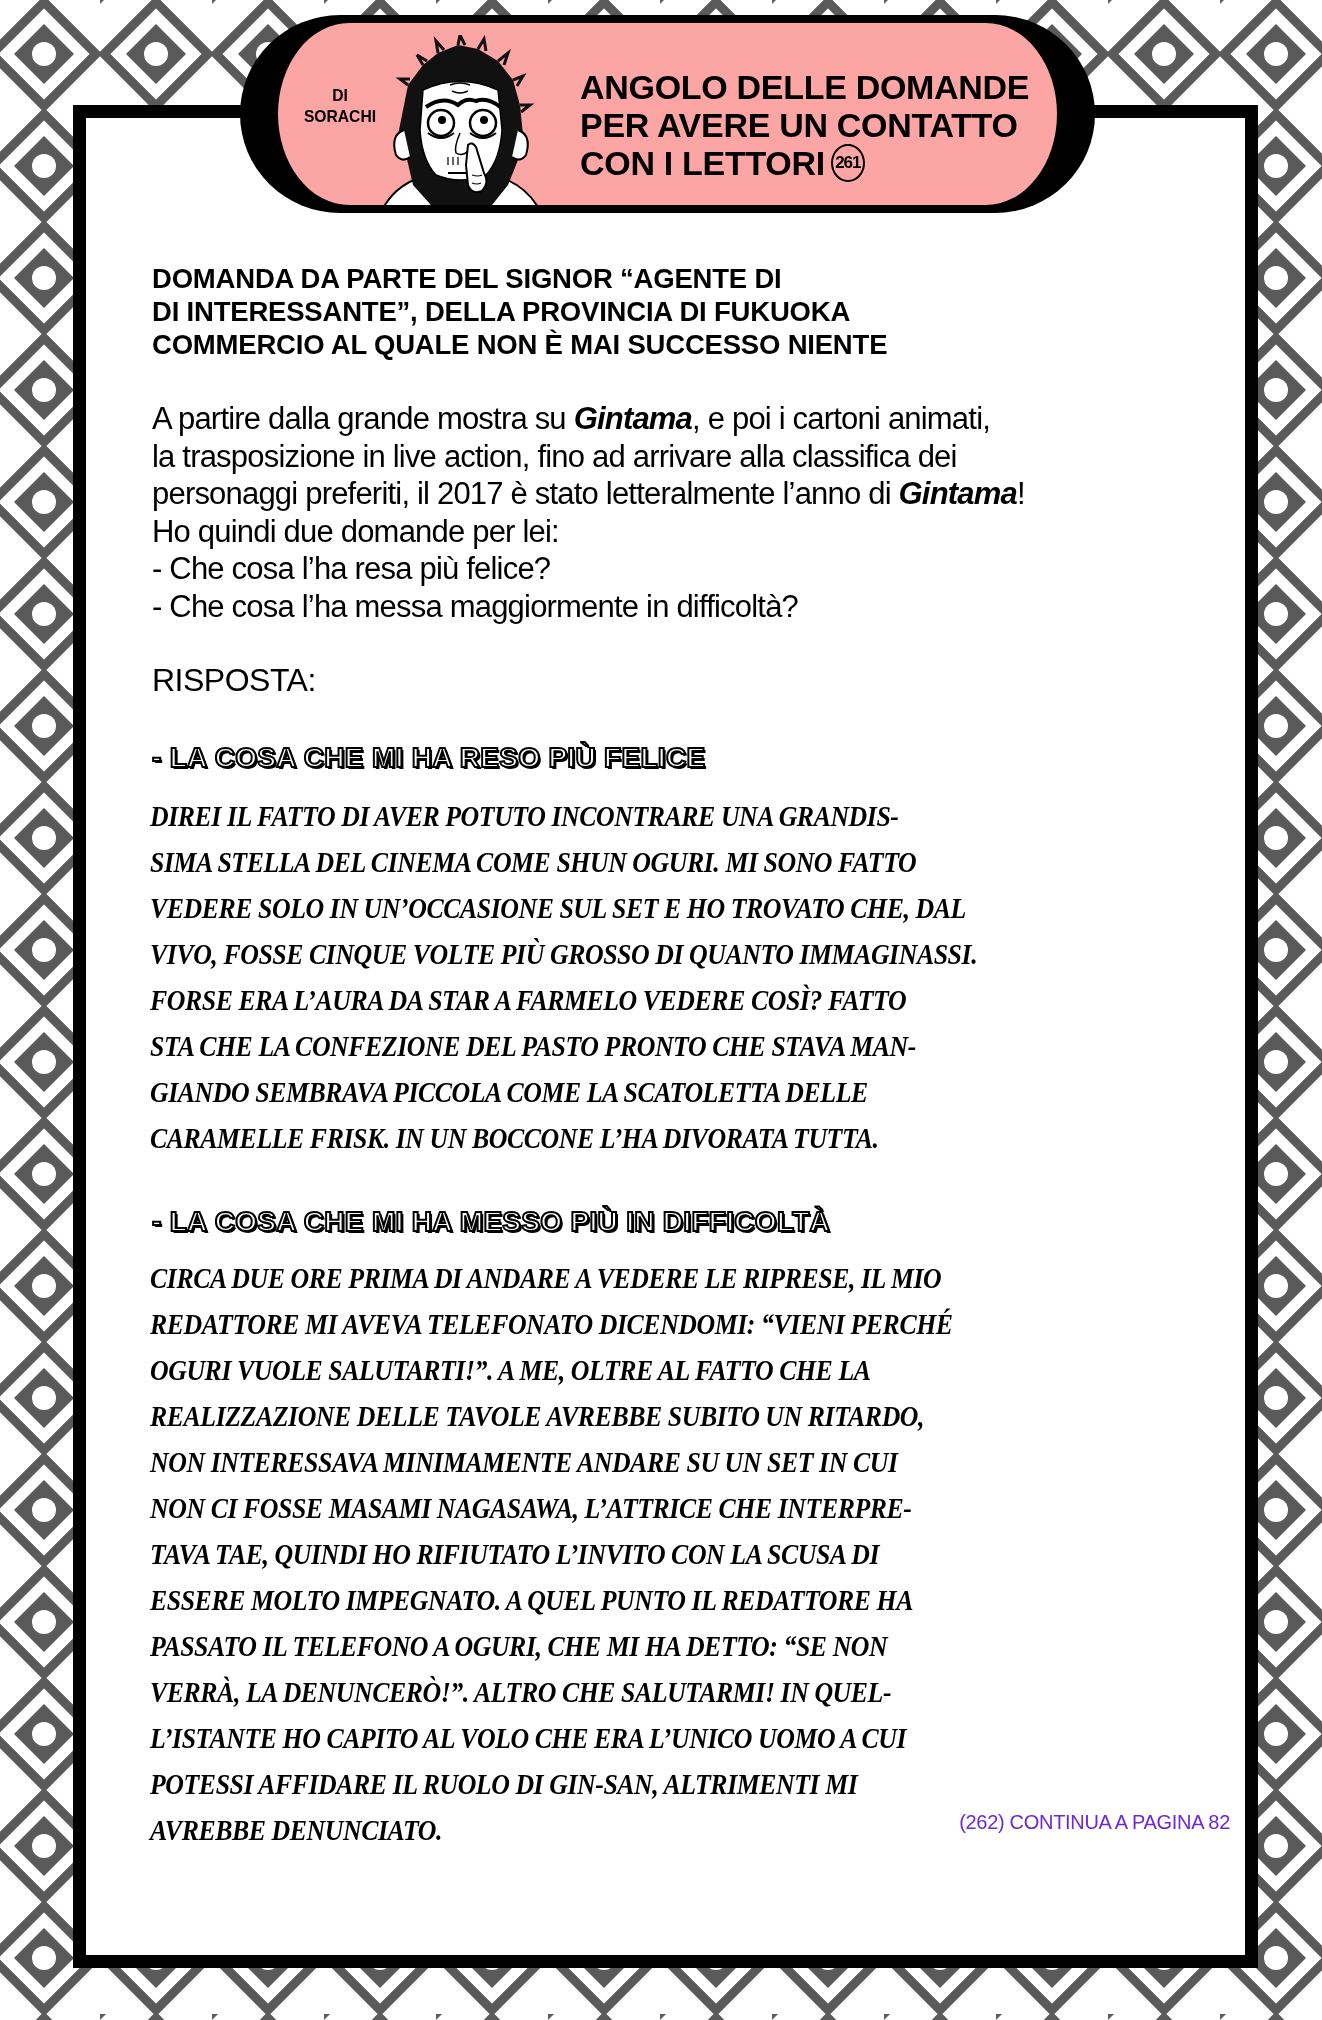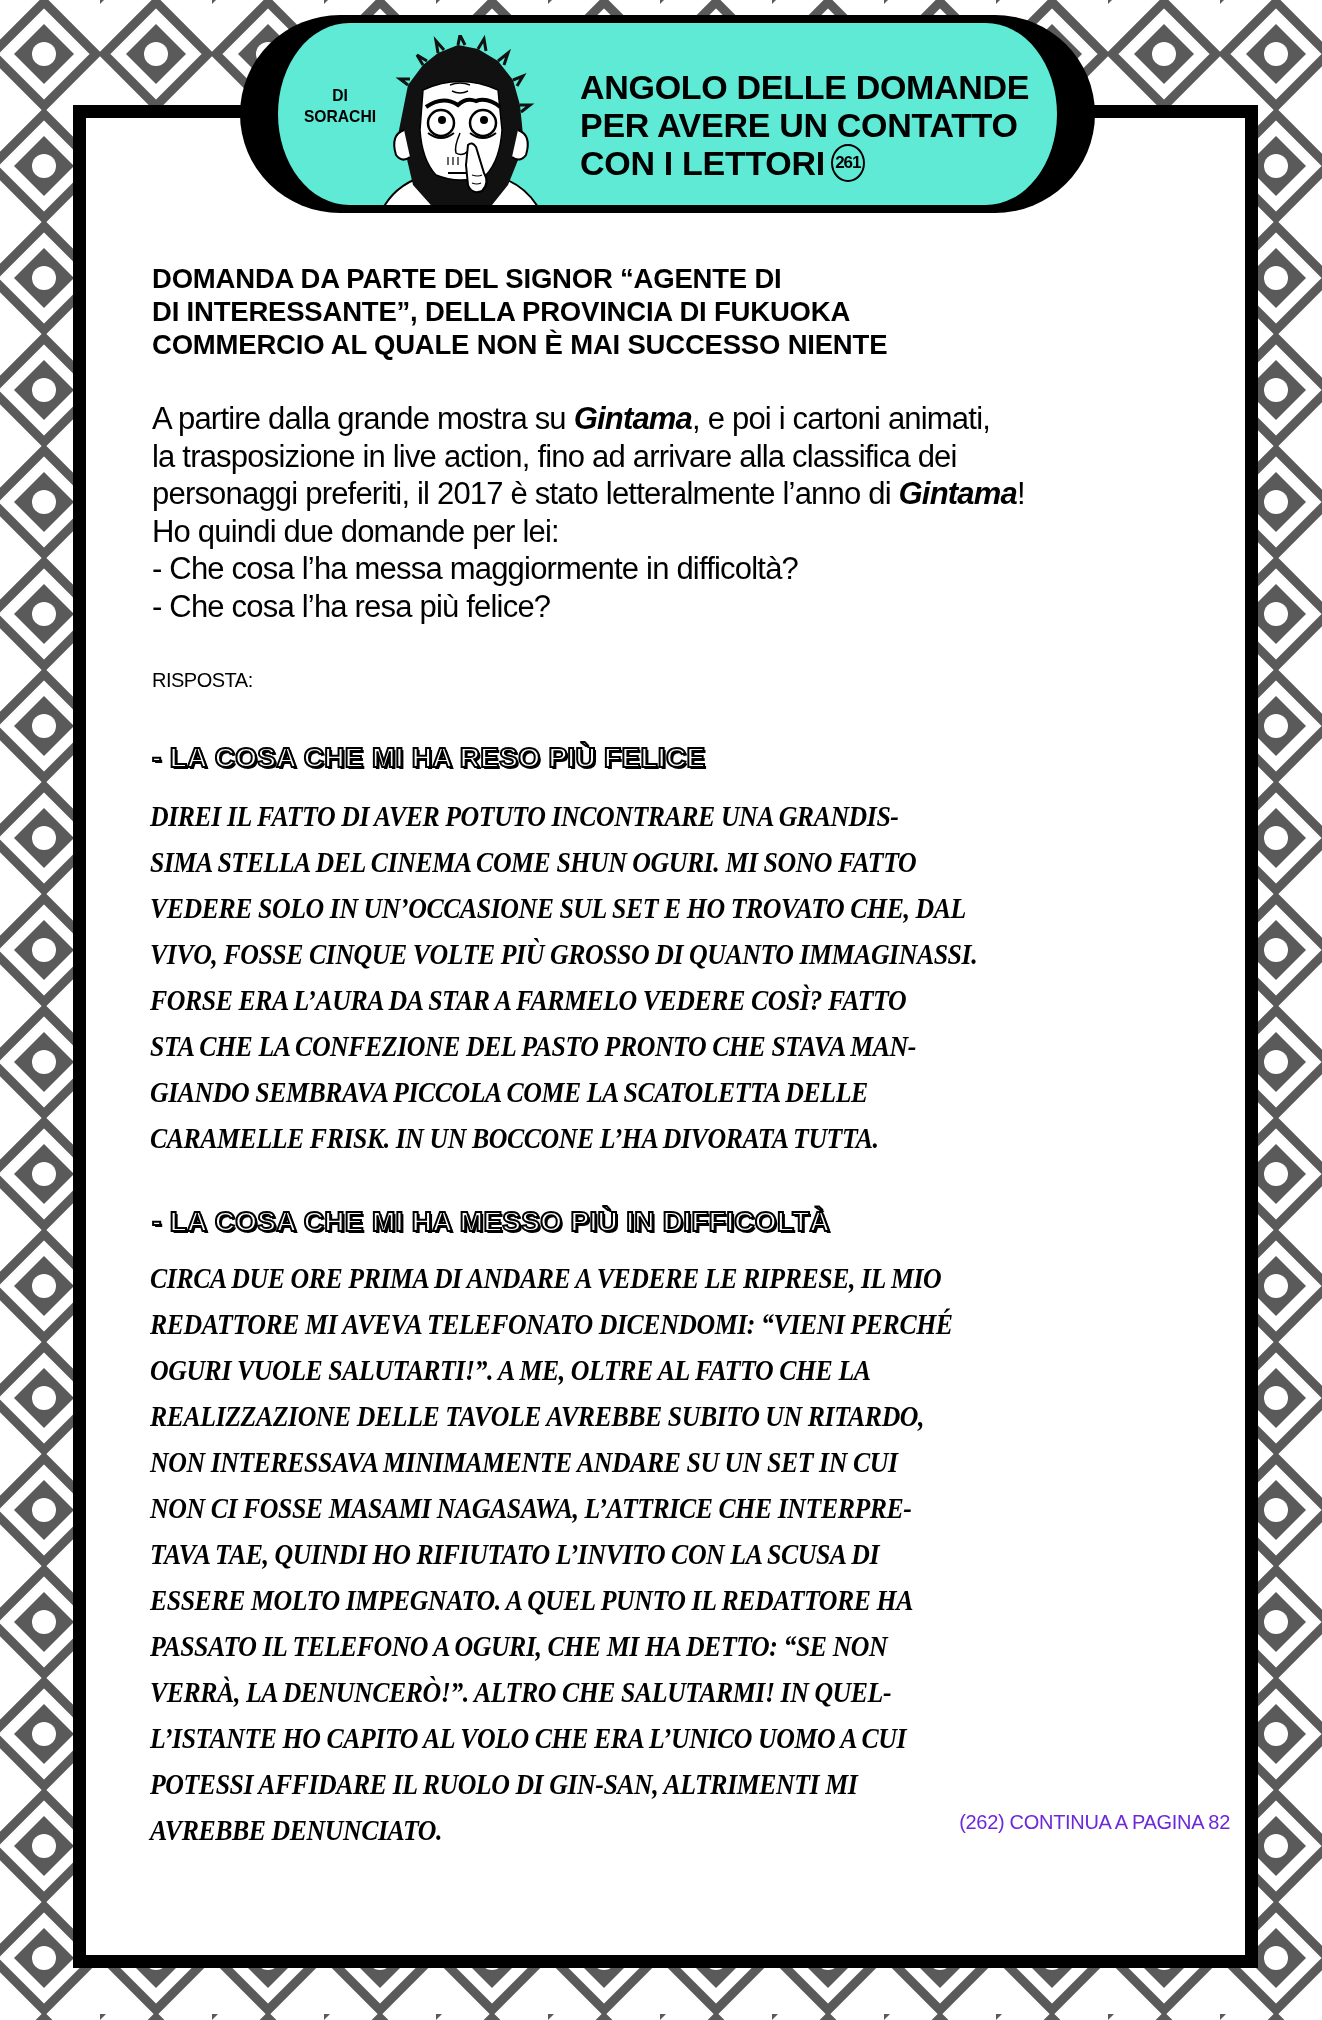--- a/index.html
+++ b/index.html
@@ -26,21 +26,21 @@
   
   .banner {
     position: absolute; left: 240px; top: 15px;
     width: 855px; height: 198px;
     background: #000;
     border-radius: 100px / 99px;
     z-index: 5;
   }
   .banner-inner {
     position: absolute; left: 38px; top: 8px; right: 38px; bottom: 8px;
-    background: #5eead4;
+    background: #fca5a5;
     border-radius: 72px / 92px;
     overflow: hidden;
   }
   .byline {
     position: absolute; left: 22px; top: 62px;
     width: 80px; text-align: center;
     font-family: "Liberation Sans", sans-serif;
     font-weight: bold; font-size: 17px; line-height: 21px;
     color: #000;
     transform: scaleX(0.92);
@@ -81,21 +81,21 @@
     font-family: "Liberation Sans", sans-serif;
     font-size: 31px; line-height: 37.5px; color: #000;
     letter-spacing: -0.8px;
   }
   .q-body .line { display: block; white-space: nowrap; }
   .q-body em { font-style: italic; font-weight: bold; }
 
   .answer-label {
     position: absolute; left: 152px; top: 665px;
     font-family: "Liberation Sans", sans-serif;
-    font-size: 20px; line-height: 30px; color: #000;
+    font-size: 32px; line-height: 30px; color: #000;
     letter-spacing: -0.5px;
   }
 
   .section-heading {
     position: absolute; left: 152px;
     font-family: "Liberation Sans", sans-serif; font-weight: bold;
     font-size: 28px; line-height: 32px;
     color: #fff;
     -webkit-text-stroke: 2px #000;
     text-shadow: 2px 2px 0 #000;
@@ -203,22 +203,22 @@
     <span class="line">DOMANDA DA PARTE DEL SIGNOR “AGENTE DI</span>
     <span class="line">DI INTERESSANTE”, DELLA PROVINCIA DI FUKUOKA</span>
     <span class="line">COMMERCIO AL QUALE NON È MAI SUCCESSO NIENTE</span>
   </div>
 
   <div class="q-body">
     <span class="line"><span>A partire dalla grande mostra su </span><em>Gintama</em><span>, e poi i cartoni animati,</span></span>
     <span class="line"><span>la trasposizione in live action, fino ad arrivare alla classifica dei</span></span>
     <span class="line"><span>personaggi preferiti, il 2017 è stato letteralmente l’anno di </span><em>Gintama</em><span>!</span></span>
     <span class="line"><span>Ho quindi due domande per lei:</span></span>
+    <span class="line"><span>- Che cosa l’ha resa più felice?</span></span>
     <span class="line"><span>- Che cosa l’ha messa maggiormente in difficoltà?</span></span>
-    <span class="line"><span>- Che cosa l’ha resa più felice?</span></span>
   </div>
 
   <div class="answer-label">RISPOSTA:</div>
 
   <div class="section-heading h1">- LA COSA CHE MI HA RESO PIÙ FELICE</div>
   <div class="answer-text a1">
     <span class="line">DIREI IL FATTO DI AVER POTUTO INCONTRARE UNA GRANDIS-</span>
     <span class="line">SIMA STELLA DEL CINEMA COME SHUN OGURI. MI SONO FATTO</span>
     <span class="line">VEDERE SOLO IN UN’OCCASIONE SUL SET E HO TROVATO CHE, DAL</span>
     <span class="line">VIVO, FOSSE CINQUE VOLTE PIÙ GROSSO DI QUANTO IMMAGINASSI.</span>

